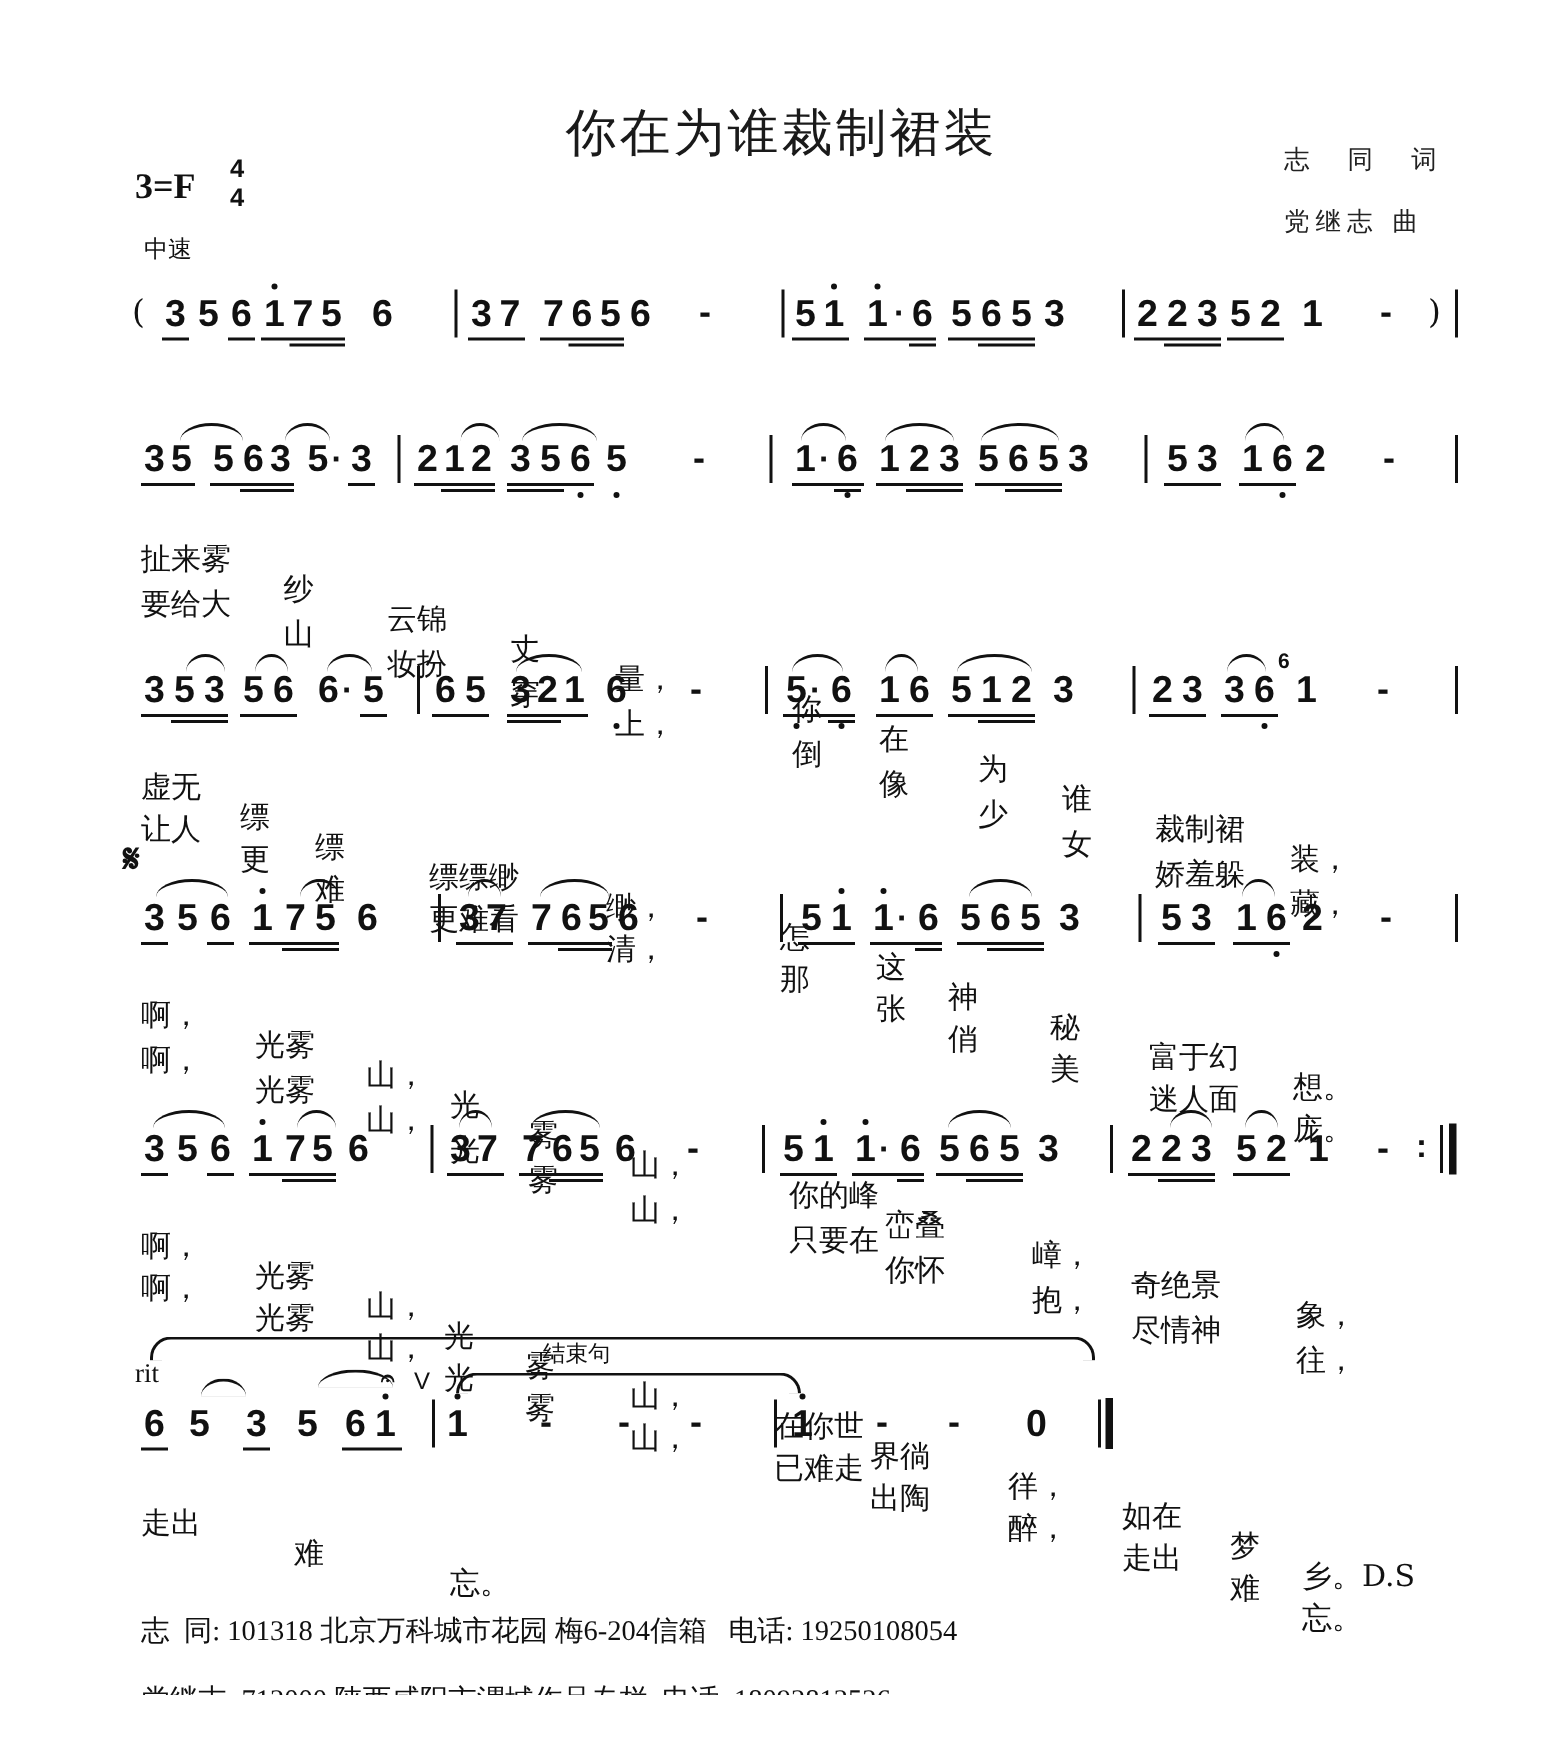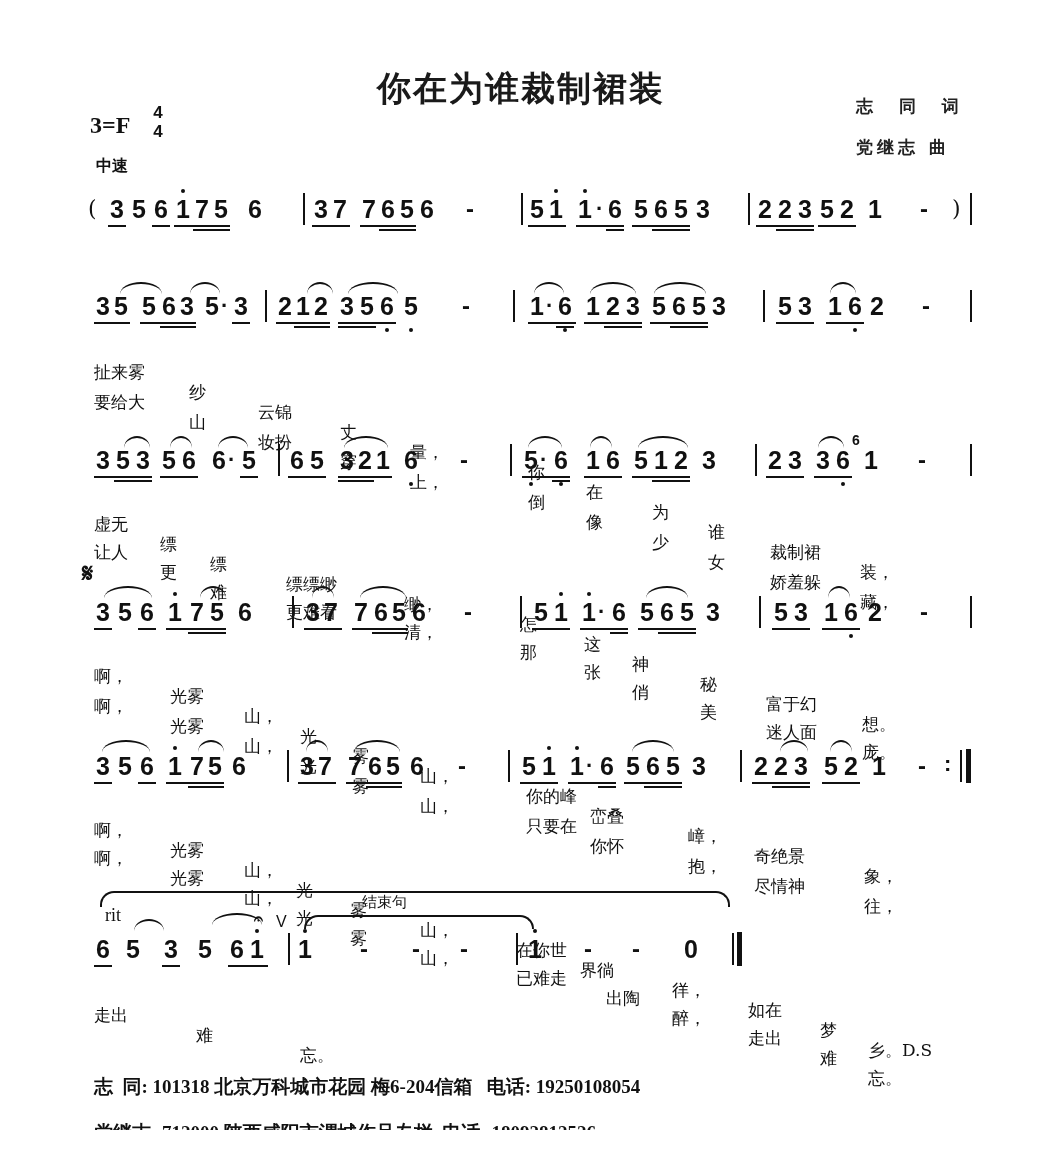--- a/index.html
+++ b/index.html
@@ -1,39 +1,39 @@
 <!DOCTYPE html>
 <html><head>
 <meta charset="utf-8">
 <style>
   html, body { margin:0; padding:0; }
   body {
     width:1042px; height:1174px; background:#ffffff; position:relative; overflow:hidden;
     font-family: "DejaVu Sans", sans-serif; color:#111;
   }
-  .abs { position:absolute;font-weight:bold; }
+  .abs { position:absolute; }
   .title { left:0; width:1042px; top:66px; text-align:center; font-family:"DejaVu Serif", serif; font-size:34px; letter-spacing:2px; color:#1a1a1a; }
   .credit { font-family:"DejaVu Serif", serif; font-size:17px; color:#222; letter-spacing:10px; }
   .key { left:90px; top:112px; font-family:"Liberation Serif", serif; font-size:24px; font-weight:bold; }
   .timesig { left:150px; top:104px; width:16px; text-align:center; font-family:"Liberation Sans", sans-serif; font-weight:bold; font-size:17px; line-height:18px; }
   .timesig .bar { display:block; height:1px; }
   .tempo { left:96px; top:156px; font-family:"DejaVu Serif", serif; font-size:16px; }
 
   .sys { position:absolute; left:0; width:1042px; }
   .n { position:absolute; font-family:"Liberation Sans", sans-serif; font-weight:bold; font-size:25px; line-height:28px; width:18px; text-align:center; }
   .n .hi { position:absolute; left:7px; top:-6px; width:4px; height:4px; border-radius:50%; background:#111; }
   .n .lo { position:absolute; left:7px; top:36px; width:4px; height:4px; border-radius:50%; background:#111; }
   .dash { position:absolute; font-family:"Liberation Sans", sans-serif; font-weight:bold; font-size:24px; line-height:28px; }
   .dot { position:absolute; font-family:"Liberation Sans", sans-serif; font-weight:bold; font-size:22px; line-height:28px; }
   .paren { position:absolute; font-family:"DejaVu Serif", serif; font-size:22px; line-height:28px; }
   .ul { position:absolute; height:2px; background:#111; }
   .barline { position:absolute; width:2px; height:32px; background:#111; }
   .barthick { position:absolute; width:5px; height:34px; background:#111; }
   .slur { position:absolute; border-top:2px solid #111; border-radius:50% 50% 0 0 / 100% 100% 0 0; height:10px; }
-  .lyr { position:absolute; font-family:"DejaVu Serif", serif; font-size:17px; line-height:20px; white-space:pre; color:#111; }
+  .lyr { position:absolute; font-family:"DejaVu Serif", serif; font-size:20px; line-height:20px; white-space:pre; color:#111; }
   .segno { position:absolute; font-family:"DejaVu Serif", serif; font-size:26px; font-weight:bold; }
   .footer { font-family:"Liberation Serif", serif; font-size:19px; color:#111; white-space:pre; }
   .footer2 { font-family:"Liberation Serif", serif; font-size:19px; color:#111; white-space:pre; overflow:hidden; height:10px; }
   .bracket { position:absolute; border:2px solid #111; border-bottom:none; border-radius:14px 14px 0 0; }
   .small { position:absolute; font-family:"DejaVu Serif", serif; font-size:15px; }
   .rit { position:absolute; font-family:"Liberation Serif", serif; font-size:18px; }
 </style>
 </head>
 <body>
 
@@ -442,32 +442,32 @@
     <span style="position:absolute;left:774px">乡。D.S</span>
   </div>
   <div class="lyr" style="top:76px;left:94px">
     <span style="position:absolute;left:0">啊，</span>
     <span style="position:absolute;left:76px">光雾</span>
     <span style="position:absolute;left:150px">山，</span>
     <span style="position:absolute;left:202px">光</span>
     <span style="position:absolute;left:256px">雾</span>
     <span style="position:absolute;left:326px">山，</span>
     <span style="position:absolute;left:422px">已难走</span>
-    <span style="position:absolute;left:512px">出陶</span>
+    <span style="position:absolute;left:486px">出陶</span>
     <span style="position:absolute;left:578px">醉，</span>
     <span style="position:absolute;left:654px">走出</span>
     <span style="position:absolute;left:726px">难</span>
     <span style="position:absolute;left:774px">忘。</span>
   </div>
 </div>
 
 <div class="sys" style="top:935px;">
   <div class="bracket" style="left:100px;width:626px;height:14px;top:-44px"></div>
   <span class="small" style="left:362px;top:-42px">结束句</span>
-  <span class="rit" style="left:105px;top:-30px">rit</span>
+  <span class="rit" style="left:90px;top:-30px">rit</span>
   <div class="bracket" style="left:304px;width:226px;height:12px;top:-20px"></div>
   <div class="slur" style="left:134px;width:30px;top:-16px"></div>
   <div class="slur" style="left:212px;width:50px;top:-22px"></div>
   <span style="position:absolute;left:254px;top:-26px;font-size:16px;font-weight:bold">𝄐</span>
   <span style="position:absolute;left:276px;top:-22px;font-family:'Liberation Sans',sans-serif;font-size:16px">V</span>
   <span class="n" style="left:94px">6</span>
     <span class="n" style="left:124px">5</span>
     <span class="n" style="left:162px">3</span>
     <span class="n" style="left:196px">5</span>
   <span class="n" style="left:228px">6</span>

